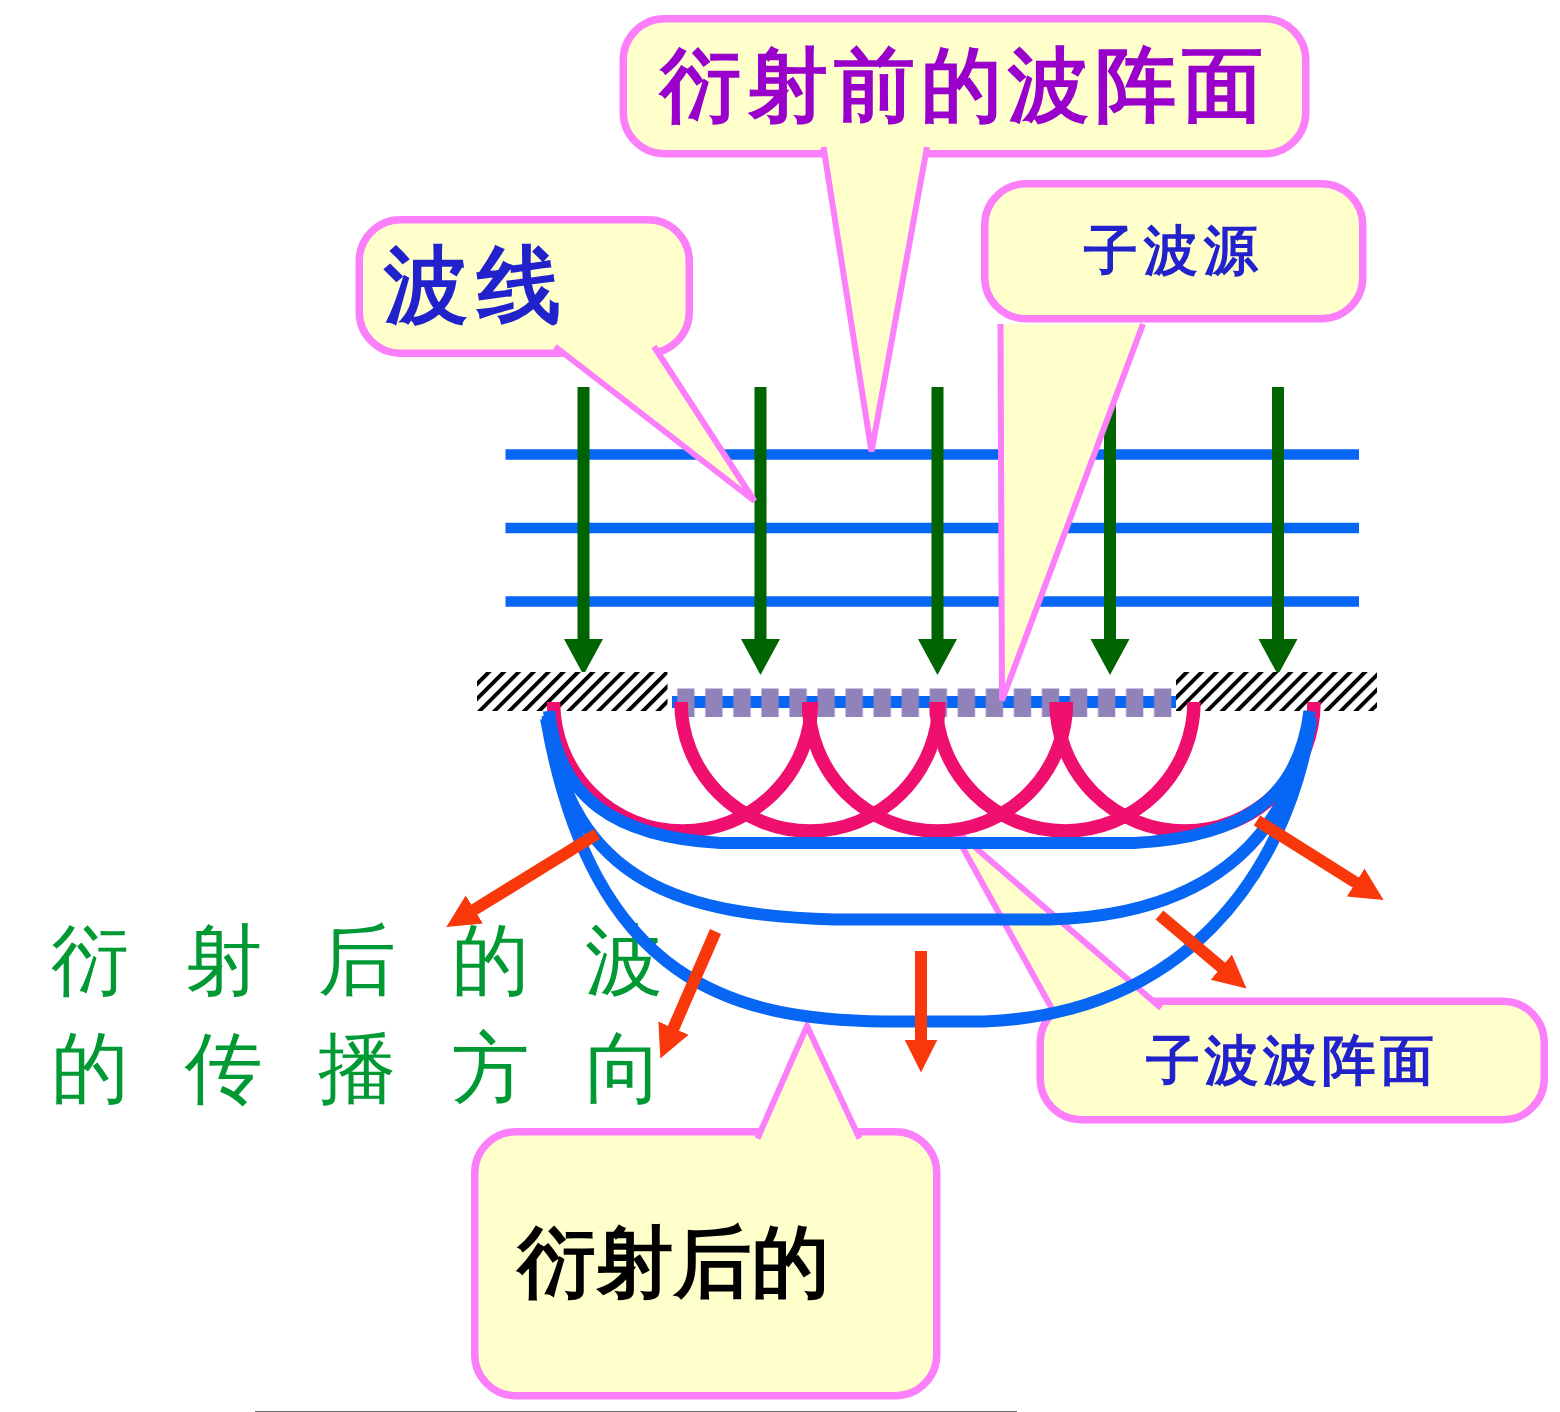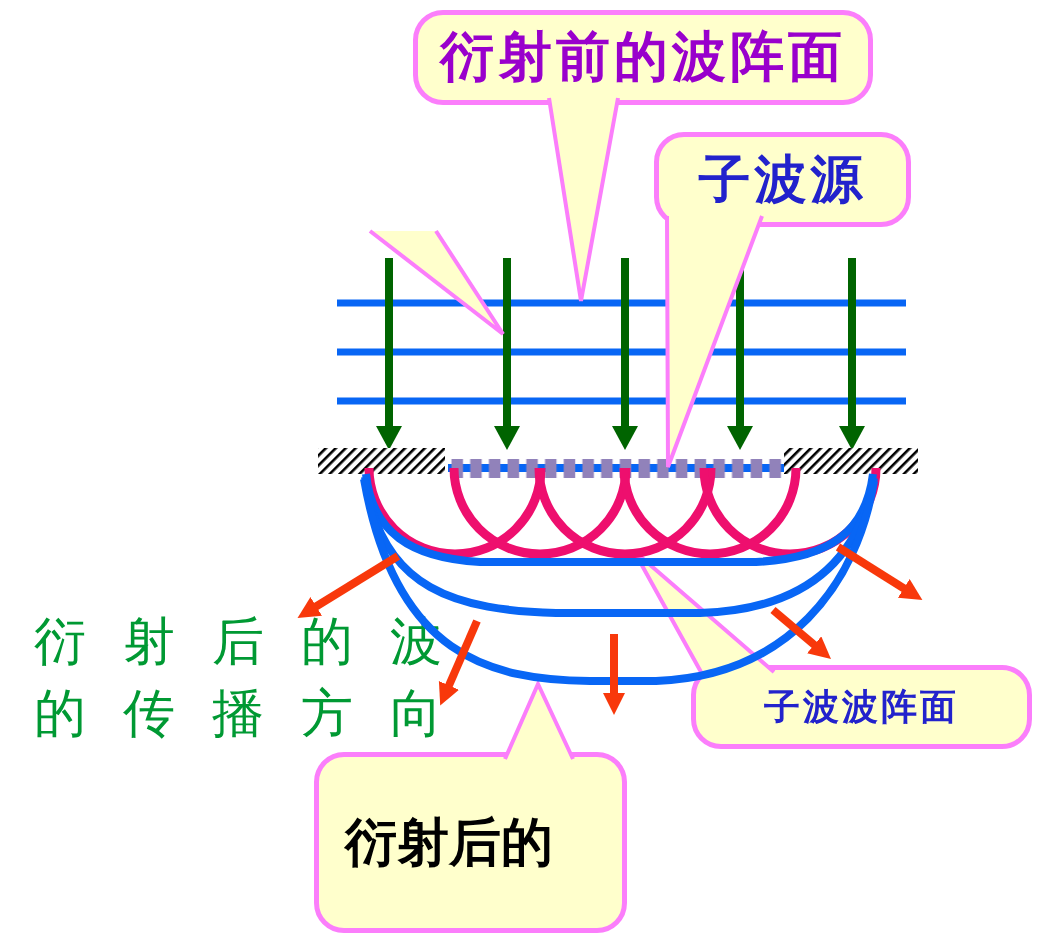--- a/index.html
+++ b/index.html
@@ -10,40 +10,43 @@
   .layer{position:absolute;inset:0;width:1040px;height:941px;}
   svg.layer{pointer-events:none;z-index:5;}
 
   .bubble{
     position:absolute;z-index:2;background:#FFFFCC;border:5px solid #FB7EFB;
     border-radius:30px;display:flex;align-items:center;justify-content:center;
     font-weight:bold;white-space:nowrap;box-sizing:border-box;
   }
   .b-pre   {left:413px;top:10px;width:460px;height:95px;color:#9900CC;font-size:54px;letter-spacing:4px;}
   .b-ray   {left:237px;top:144px;width:225px;height:94px;color:#2222CC;font-size:56px;letter-spacing:6px;justify-content:flex-start;padding-left:14px;}
-  .b-src   {left:654px;top:132px;width:257px;height:95px;color:#2222CC;font-size:52px;letter-spacing:4px;align-items:center;}
+  .b-src   {left:654px;top:120px;width:257px;height:95px;color:#2222CC;font-size:36px;letter-spacing:4px;align-items:center;}
   .b-sub   {left:691px;top:665px;width:341px;height:84px;color:#2222CC;font-size:36px;letter-spacing:3px;text-align:center;}
   .b-post  {left:314px;top:752px;width:313px;height:181px;color:#000000;font-size:52px;
             flex-direction:column;align-items:flex-start;justify-content:center;
             padding-left:26px;line-height:66px;text-align:center;}
   .green-text{
     position:absolute;z-index:2;left:34px;top:606px;color:#009933;font-weight:normal;
     font-size:52px;line-height:72px;letter-spacing:12px;white-space:nowrap;
     font-family:"Liberation Serif","DejaVu Serif",serif;
   }
 </style>
 </head>
 <body>
 
 <div class="stage">
 
   <div class="bubble b-pre">
     <span>衍射前的波阵面</span>
   </div>
 
+  <div class="bubble b-ray">
+    <span>波线</span>
+  </div>
 
   <div class="bubble b-src">
     <span>子波源</span>
   </div>
 
   <div class="bubble b-sub">
     <span>子波波阵面</span>
   </div>
 
   <div class="bubble b-post">

